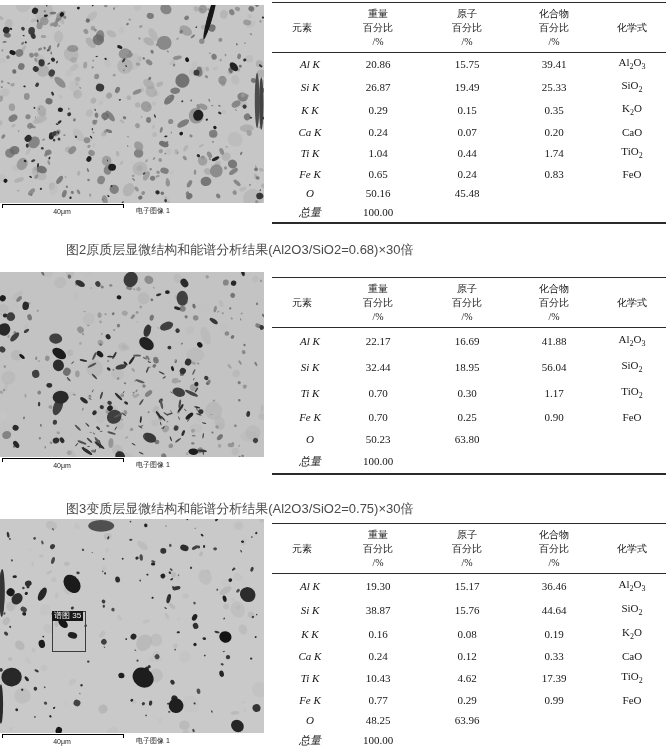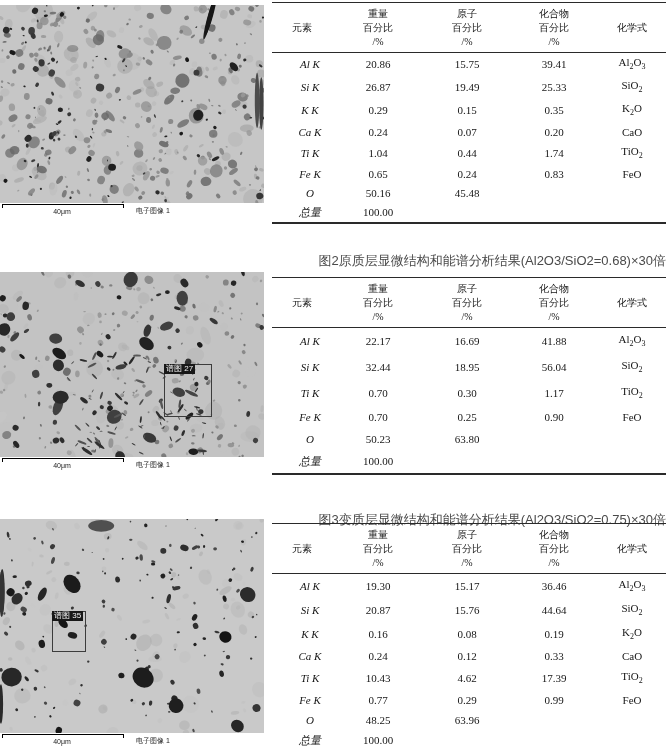--- a/index.html
+++ b/index.html
@@ -26,22 +26,22 @@
   .eds th{font-weight:normal;font-size:10px;line-height:14px;padding:4px 0 3px;
           text-align:center;vertical-align:middle;
           border-top:1.5px solid #2a2a2a;border-bottom:1.5px solid #2a2a2a;}
   .eds td{font-size:11px;text-align:center;padding:2px 0;line-height:15px;}
   .eds td.el{text-align:center;padding-left:16px;font-style:italic;}
   .t2 td{padding:3.5px 0;}
   .t3 td{padding:2.5px 0;}
   sub{font-size:8px;}
 
   
-  .fig-caption{position:absolute;left:0;width:666px;box-sizing:border-box;
-               text-align:right;font-size:13px;line-height:18px;color:#4a4a4a;margin-top:11px;}
+  .fig-caption{position:absolute;left:0;width:666px;box-sizing:border-box;padding-left:66px;
+               text-align:left;font-size:13px;line-height:18px;color:#4a4a4a;}
 </style>
 </head>
 <body>
 
 <div class="page">
 
   <figure class="micro" style="top:5px;margin:0">
     <svg width="264" height="198">
         <rect width="264" height="198" fill="#c6c6c6"></rect>
         <ellipse cx="0.0" cy="117.9" rx="2.5" ry="2.5" fill="rgb(163,163,163)" opacity="0.5" transform="rotate(109 0.0 117.9)"></ellipse>
@@ -974,23 +974,20 @@
         <ellipse cx="204.0" cy="151.2" rx="2.3" ry="0.6" fill="rgb(67,67,67)" transform="rotate(15 204.0 151.2)"></ellipse>
         <ellipse cx="115.7" cy="156.4" rx="2.2" ry="0.5" fill="rgb(48,48,48)" transform="rotate(116 115.7 156.4)"></ellipse>
         <ellipse cx="95.3" cy="178.6" rx="1.6" ry="0.4" fill="rgb(67,67,67)" transform="rotate(112 95.3 178.6)"></ellipse>
         <ellipse cx="188.5" cy="147.8" rx="2.3" ry="0.6" fill="rgb(82,82,82)" transform="rotate(130 188.5 147.8)"></ellipse>
         <ellipse cx="77.8" cy="155.7" rx="4.1" ry="1.0" fill="rgb(82,82,82)" transform="rotate(45 77.8 155.7)"></ellipse>
         <ellipse cx="162.9" cy="146.3" rx="3.4" ry="0.8" fill="rgb(55,55,55)" transform="rotate(49 162.9 146.3)"></ellipse>
         <ellipse cx="99.8" cy="174.6" rx="1.9" ry="0.5" fill="rgb(49,49,49)" transform="rotate(96 99.8 174.6)"></ellipse>
         <ellipse cx="170.8" cy="166.7" rx="2.6" ry="0.6" fill="rgb(45,45,45)" transform="rotate(69 170.8 166.7)"></ellipse>
         <ellipse cx="197.1" cy="135.3" rx="3.2" ry="0.8" fill="rgb(46,46,46)" transform="rotate(13 197.1 135.3)"></ellipse>
       </svg>
-    <div class="marker" style="left:164px;top:92px;width:46px;height:51px">
-      <span class="mlabel">谱图 27</span>
-    </div>
     <div class="strip">
       <span class="sbar"></span>
       <span class="sval">40μm</span>
       <span class="ilabel">电子图像 1</span>
     </div>
   </figure>
 
   <div class="tablebox" style="top:277px">
     <table class="eds t2">
       <colgroup>
@@ -1329,21 +1326,21 @@
       <tbody>
           <tr>
             <td class="el">Al K</td>
             <td>19.30</td>
             <td>15.17</td>
             <td>36.46</td>
             <td>Al<sub>2</sub>O<sub>3</sub></td>
           </tr>
           <tr>
             <td class="el">Si K</td>
-            <td>20.87</td>
+            <td>38.87</td>
             <td>15.76</td>
             <td>44.64</td>
             <td>SiO<sub>2</sub></td>
           </tr>
           <tr>
             <td class="el">K K</td>
             <td>0.16</td>
             <td>0.08</td>
             <td>0.19</td>
             <td>K<sub>2</sub>O</td>

